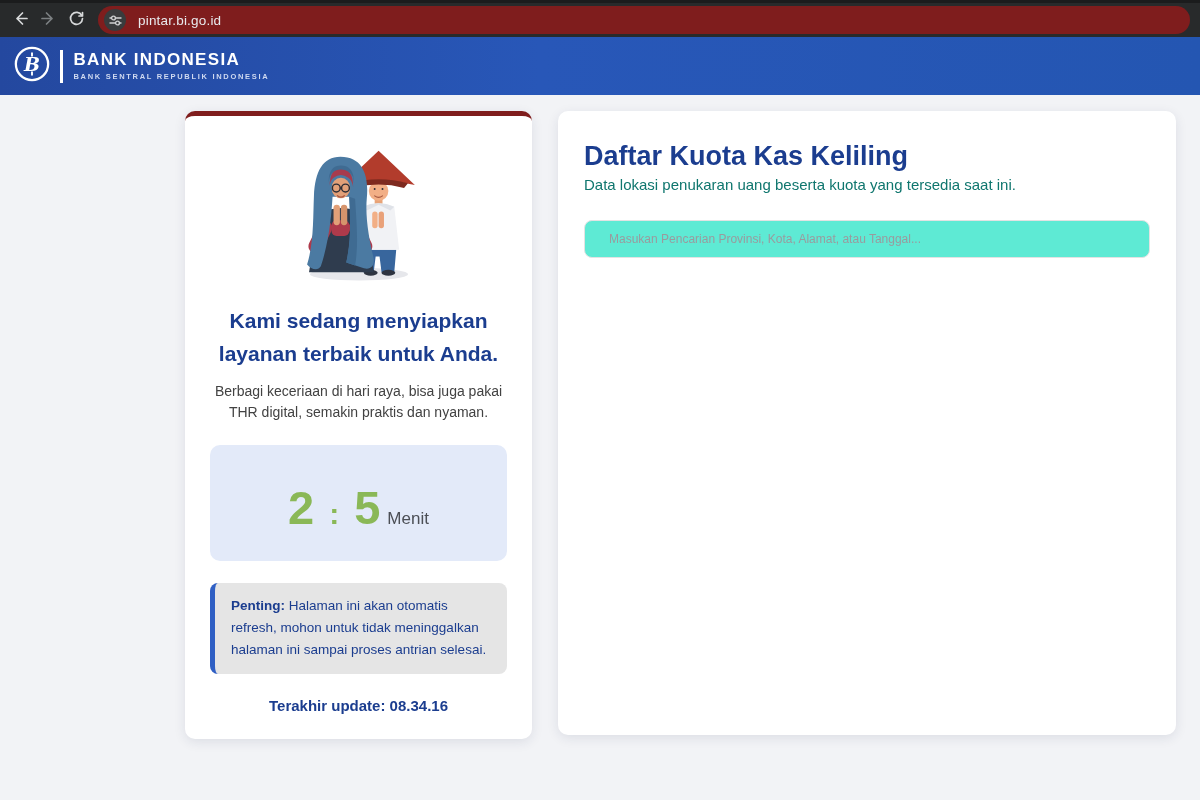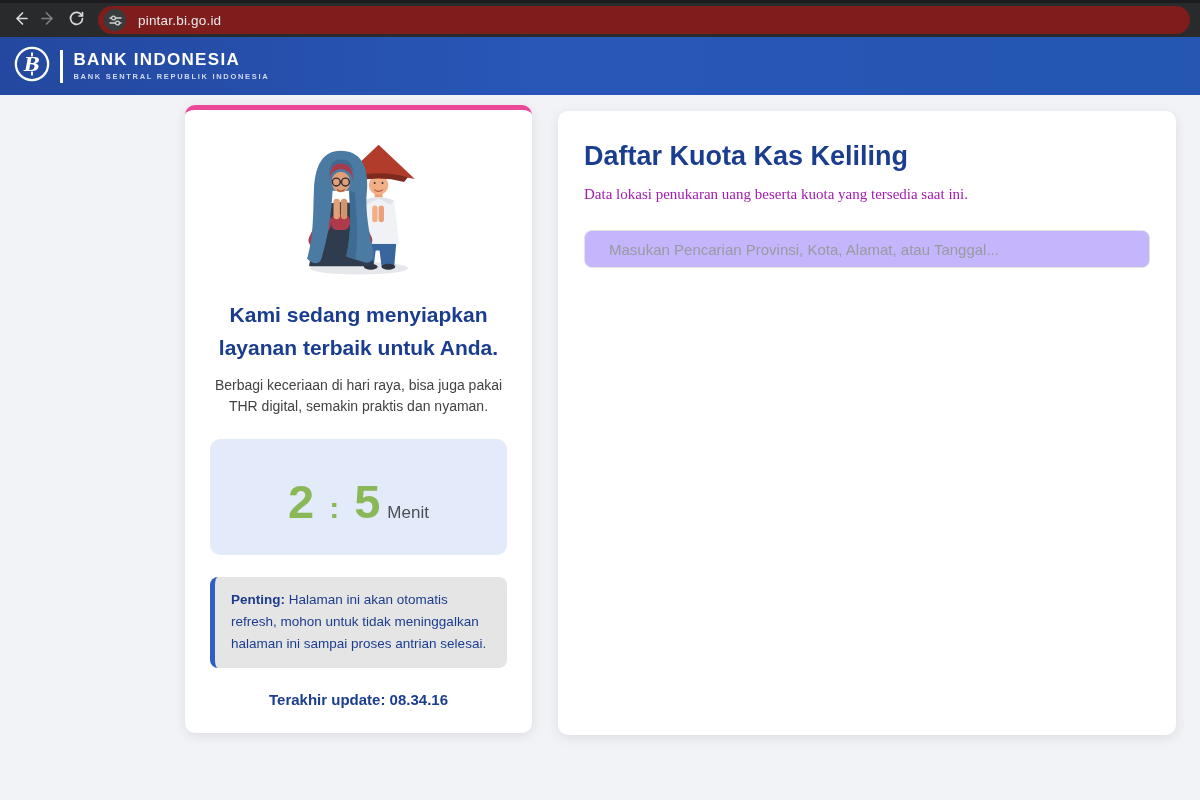--- a/index.html
+++ b/index.html
@@ -40,22 +40,22 @@
   .header-divider { width:2.5px; height:33px; background:#ffffff; margin:0 11px 0 9px; }
   .bank-title { color:#ffffff; font-size:17px; font-weight:bold; letter-spacing:1.3px; line-height:1.1; }
   .bank-tagline { color:#cfd9f0; font-size:7.5px; font-weight:bold; letter-spacing:1.7px; margin-top:3px; }
 
   
   .card {
     position:absolute; background:#ffffff; border-radius:10px;
     box-shadow:0 3px 12px rgba(25,40,80,.10);
   }
   .queue-card {
-    left:185px; top:105px; width:347px; height:628px;
-    border-top:5px solid #ec4899; text-align:center;
+    left:185px; top:111px; width:347px; height:628px;
+    border-top:5px solid #7f1d1d; text-align:center;
   }
   .quota-card { left:558px; top:111px; width:618px; height:624px; padding:30px 26px; }
 
   
   .illustration { margin-top:26px; }
   .queue-heading { margin:16px 22px 0; color:#1b3d8f; font-size:21px; font-weight:bold; line-height:33px; }
   .queue-desc { margin:11px 25px 0; color:#424242; font-size:14px; line-height:21px; }
   .estimate-box { margin:22px 25px 0; background:#e3eaf9; border-radius:10px; padding:15px 10px 30px; }
   .estimate-label { color:#4c4f56; font-size:15px; }
   .time-row { margin-top:24px; display:flex; align-items:baseline; justify-content:center; }
@@ -65,25 +65,25 @@
   .notice-box {
     margin:22px 25px 0; background:#e5e5e5; border-left:5px solid #2f5fc4;
     border-radius:8px; padding:12px 16px 13px; text-align:left;
     color:#1b3d8f; font-size:13.5px; line-height:1.62;
   }
   .notice-box strong { font-weight:bold; }
   .last-update { margin-top:23px; color:#1b3d8f; font-size:15px; font-weight:bold; }
 
   
   .quota-title { color:#1b3d8f; font-size:27px; font-weight:bold; line-height:1.15; }
-  .quota-subtitle { margin-top:14px; color:#a21caf; font-size:15px;font-family:Liberation Serif, serif; }
+  .quota-subtitle { margin-top:4px; color:#0f766e; font-size:15px; }
   .search-input {
     margin-top:27px; width:100%; height:38px;
-    background:#c4b5fd; border:1px solid #e3e3e3; border-radius:8px;
-    padding:0 24px; font-size:15px; color:#333;
+    background:#5eead4; border:1px solid #e3e3e3; border-radius:8px;
+    padding:0 24px; font-size:12px; color:#333;
     font-family:"Liberation Sans", sans-serif; outline:none;
   }
   .search-input::placeholder { color:#999b9e; }
 </style>
 </head>
 <body>
 
 <div class="screen">
 
   <div class="browser-bar">

